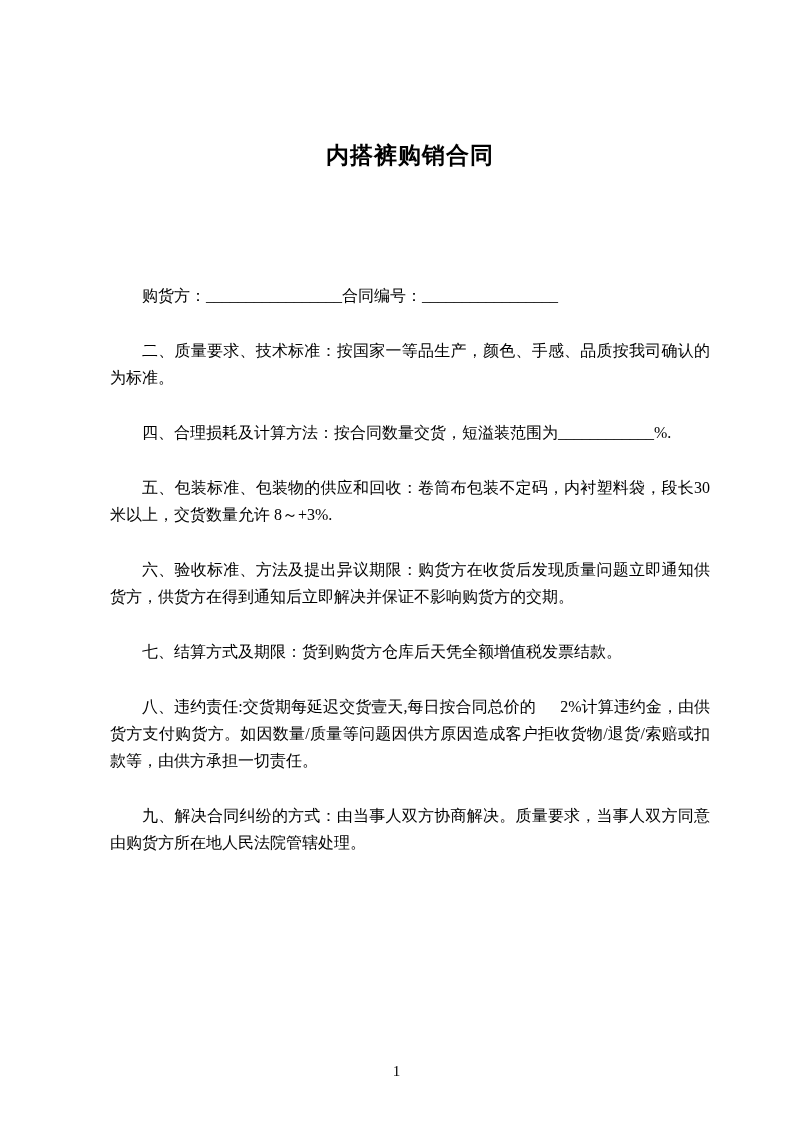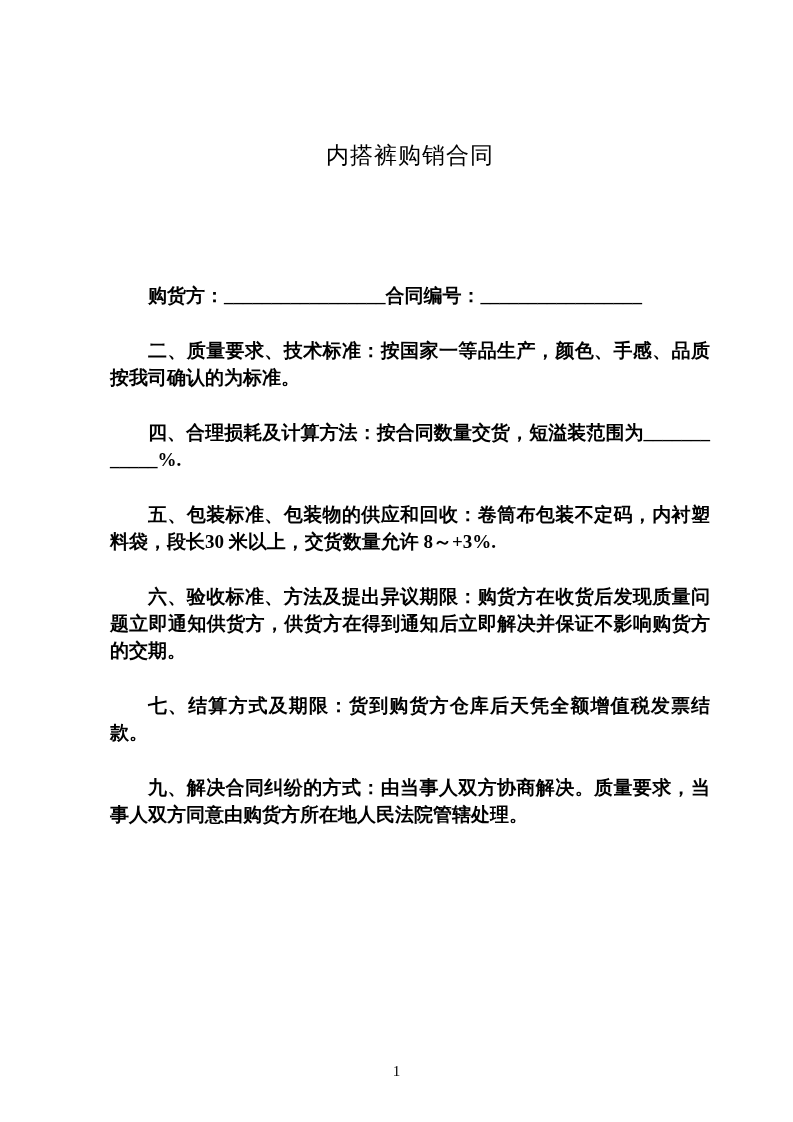--- a/index.html
+++ b/index.html
@@ -19,35 +19,34 @@
     box-sizing: border-box;
   }
   .content {
     padding: 140px 83px 0 110px;
     box-sizing: border-box;
   }
   .doc-title {
     margin: 0 0 112px 0;
     text-align: center;
     font-family: "Liberation Sans", sans-serif;
-    font-weight: normal;
+    font-weight: bold;
     font-size: 23px;
     line-height: 30px;
     letter-spacing: 1px;
   }
   .party-line,
   .clause {
     margin: 0 0 28px 0;
-    font-size: 19px;
+    font-size: 16px;
     line-height: 27px;
     text-indent: 2em;
     text-align: justify;
     white-space: pre-wrap;
     word-break: break-all;
-    font-weight: bold;
   }
   .page-number {
     position: absolute;
     bottom: 42px;
     left: 0;
     right: 0;
     text-align: center;
     font-size: 15px;
     line-height: 18px;
   }
@@ -68,19 +67,20 @@
 
 
     <p class="clause">四、合理损耗及计算方法：按合同数量交货，短溢装范围为____________%.</p>
 
     <p class="clause">五、包装标准、包装物的供应和回收：卷筒布包装不定码，内衬塑料袋，段长30 米以上，交货数量允许 8～+3%.</p>
 
     <p class="clause">六、验收标准、方法及提出异议期限：购货方在收货后发现质量问题立即通知供货方，供货方在得到通知后立即解决并保证不影响购货方的交期。</p>
 
     <p class="clause">七、结算方式及期限：货到购货方仓库后天凭全额增值税发票结款。</p>
 
+    <p class="clause">八、违约责任:交货期每延迟交货壹天,每日按合同总价的      2%计算违约金，由供货方支付购货方。如因数量/质量等问题因供方原因造成客户拒收货物/退货/索赔或扣款等，由供方承担一切责任。</p>
 
     <p class="clause">九、解决合同纠纷的方式：由当事人双方协商解决。质量要求，当事人双方同意由购货方所在地人民法院管辖处理。</p>
 
   </div>
 
   <div class="page-number">1</div>
 </div>
 
 </body></html>

